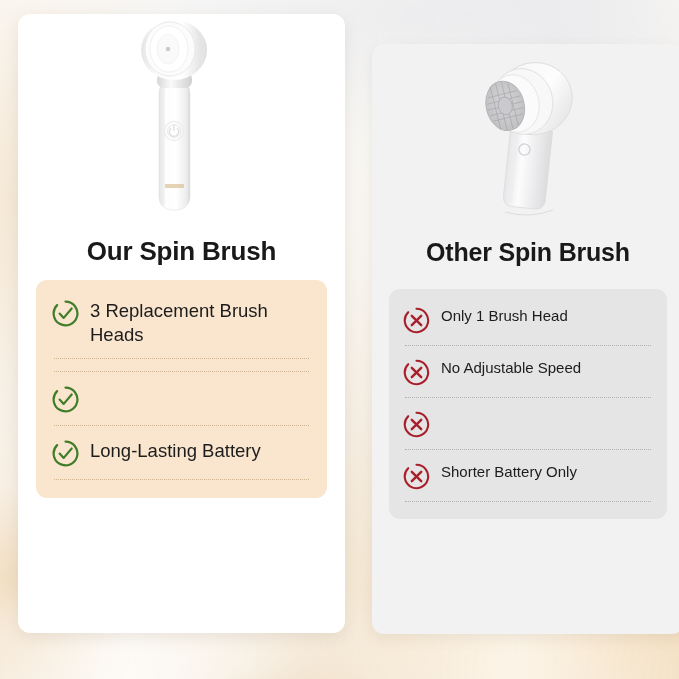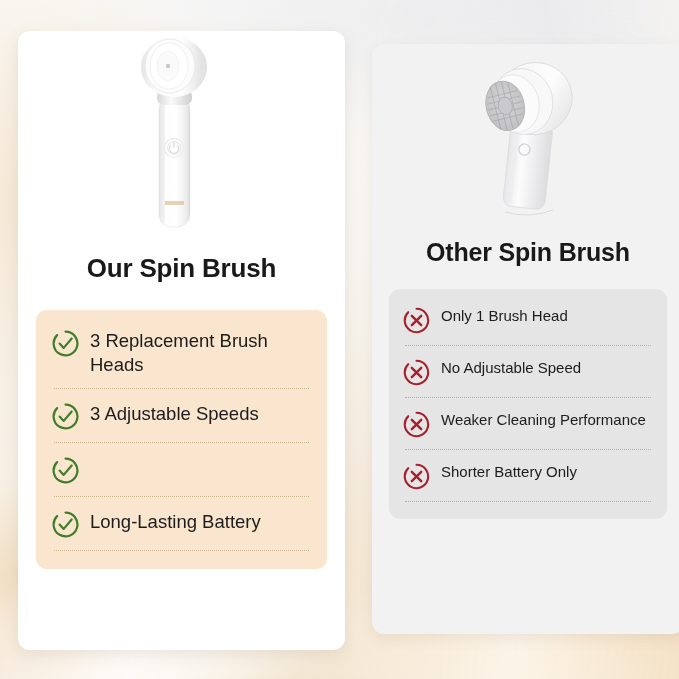--- a/index.html
+++ b/index.html
@@ -55,21 +55,21 @@
   }
 
   
   .panel {
     position: absolute;
     border-radius: 12px;
     overflow: hidden;
   }
   .panel-ours {
     left: 18px;
-    top: 31px;
+    top: 14px;
     width: 327px;
     height: 619px;
     background: #ffffff;
     box-shadow: 0 5px 16px rgba(120,100,75,0.13);
   }
   .panel-other {
     left: 372px;
     top: 44px;
     width: 312px;
     height: 590px;
@@ -103,21 +103,21 @@
   }
 
   
   .feature-box {
     border-radius: 11px;
     margin: 0 auto;
     box-sizing: border-box;
   }
   .box-ours {
     width: 291px;
-    margin-top: 26px;
+    margin-top: 13px;
     padding: 18px 16px 6px 16px;
     background: #fae6cf;
   }
   .box-other {
     width: 278px;
     margin-top: 22px;
     padding: 16px 14px 6px 14px;
     background: #e5e5e6;
   }
 
@@ -226,29 +226,20 @@
         <span class="feature-icon">
           <svg width="27" height="27" viewBox="0 0 27 27">
             <path d="M13.5 1.6 a11.9 11.9 0 1 1 -8.4 3.5" fill="none" stroke="#3f7d28" stroke-width="2.2" stroke-linecap="round"></path>
             <path d="M7.6 13.6 l4.1 4.3 l8.0 -9.4" fill="none" stroke="#3f7d28" stroke-width="2.2" stroke-linecap="round" stroke-linejoin="round"></path>
           </svg>
         </span>
         <span class="feature-text">3 Replacement Brush Heads</span>
       </div>
       <div class="divider"></div>
 
-      <div class="feature-item">
-        <span class="feature-icon">
-          <svg width="27" height="27" viewBox="0 0 27 27">
-            <path d="M13.5 1.6 a11.9 11.9 0 1 1 -8.4 3.5" fill="none" stroke="#3f7d28" stroke-width="2.2" stroke-linecap="round"></path>
-            <path d="M7.6 13.6 l4.1 4.3 l8.0 -9.4" fill="none" stroke="#3f7d28" stroke-width="2.2" stroke-linecap="round" stroke-linejoin="round"></path>
-          </svg>
-        </span>
-        <span class="feature-text">3 Adjustable Speeds</span>
-      </div>
       <div class="divider"></div>
 
       <div class="feature-item">
         <span class="feature-icon">
           <svg width="27" height="27" viewBox="0 0 27 27">
             <path d="M13.5 1.6 a11.9 11.9 0 1 1 -8.4 3.5" fill="none" stroke="#3f7d28" stroke-width="2.2" stroke-linecap="round"></path>
             <path d="M7.6 13.6 l4.1 4.3 l8.0 -9.4" fill="none" stroke="#3f7d28" stroke-width="2.2" stroke-linecap="round" stroke-linejoin="round"></path>
           </svg>
         </span>
       </div>
@@ -348,21 +339,20 @@
       <div class="divider"></div>
 
       <div class="feature-item">
         <span class="feature-icon">
           <svg width="27" height="27" viewBox="0 0 27 27">
             <path d="M13.5 1.8 a11.7 11.7 0 1 1 -8.3 3.4" fill="none" stroke="#a81f2b" stroke-width="2.1" stroke-linecap="round"></path>
             <line x1="8.8" y1="8.8" x2="18.2" y2="18.2" stroke="#a81f2b" stroke-width="2.4" stroke-linecap="round"></line>
             <line x1="18.2" y1="8.8" x2="8.8" y2="18.2" stroke="#a81f2b" stroke-width="2.4" stroke-linecap="round"></line>
           </svg>
         </span>
-        <span class="feature-text">Weaker Cleaning Performance</span>
       </div>
       <div class="divider"></div>
 
       <div class="feature-item">
         <span class="feature-icon">
           <svg width="27" height="27" viewBox="0 0 27 27">
             <path d="M13.5 1.8 a11.7 11.7 0 1 1 -8.3 3.4" fill="none" stroke="#a81f2b" stroke-width="2.1" stroke-linecap="round"></path>
             <line x1="8.8" y1="8.8" x2="18.2" y2="18.2" stroke="#a81f2b" stroke-width="2.4" stroke-linecap="round"></line>
             <line x1="18.2" y1="8.8" x2="8.8" y2="18.2" stroke="#a81f2b" stroke-width="2.4" stroke-linecap="round"></line>
           </svg>

